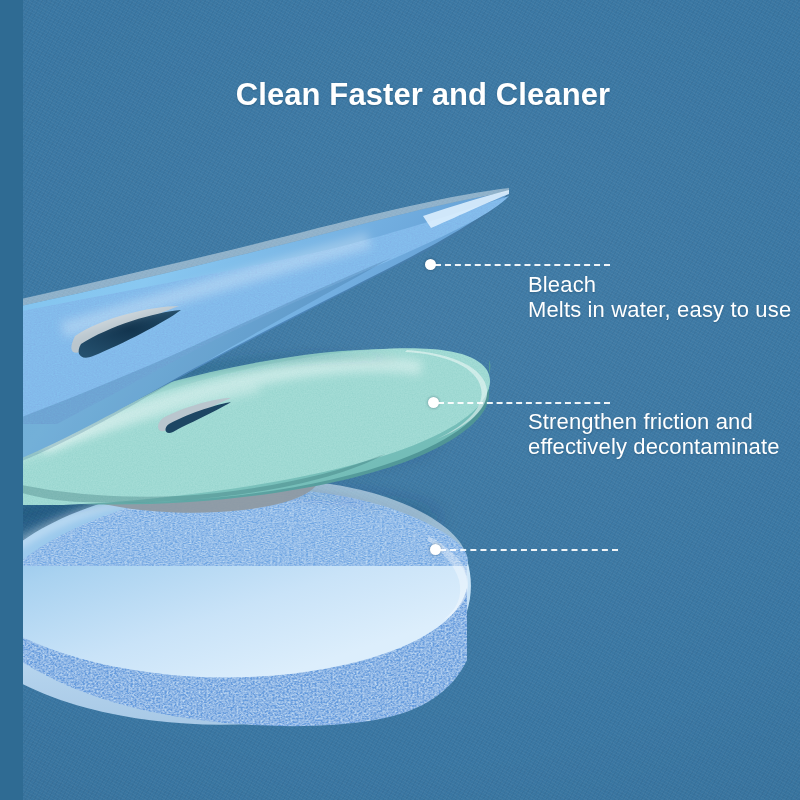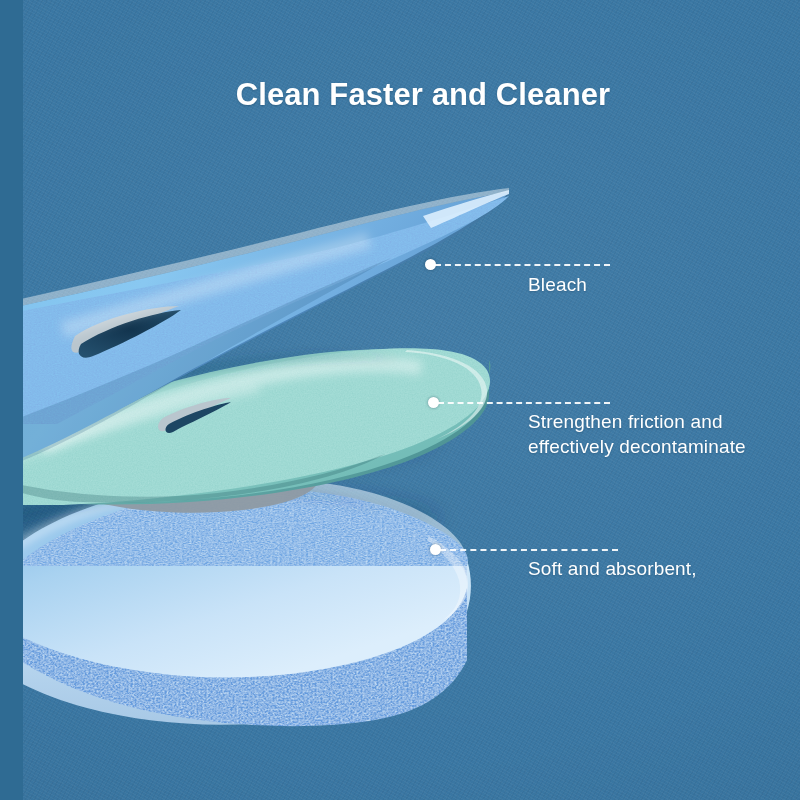--- a/index.html
+++ b/index.html
@@ -70,21 +70,21 @@
     box-shadow: 0 0 3px rgba(10,40,62,0.45);
   }
   .callout-line {
     position: absolute;
     height: 0;
     border-top: 2px dashed rgba(255,255,255,0.92);
   }
   .callout-text {
     position: absolute;
     color: #ffffff;
-    font-size: 19px;
+    font-size: 22px;
     line-height: 25px;
     font-weight: normal;
     letter-spacing: 0.15px;
     white-space: nowrap;
     text-shadow: 0 1px 2px rgba(14,48,71,0.28);
   }
   .callout-text .lbl {
     display: block;
   }
 </style>
@@ -315,33 +315,33 @@
     </g>
   </svg>
 
   <div id="title">Clean Faster and Cleaner</div>
 
   <div class="callout">
     <div class="callout-dot" style="left:402px; top:259px;"></div>
     <div class="callout-line" style="left:412px; top:264px; width:175px;"></div>
     <div class="callout-text" style="left:505px; top:272px;">
       <span class="lbl">Bleach</span>
+      <span class="lbl">Melts in water, easy to use</span>
     </div>
   </div>
 
   <div class="callout">
     <div class="callout-dot" style="left:405px; top:397px;"></div>
     <div class="callout-line" style="left:415px; top:402px; width:172px;"></div>
     <div class="callout-text" style="left:505px; top:409px;">
       <span class="lbl">Strengthen friction and</span>
       <span class="lbl">effectively decontaminate</span>
     </div>
   </div>
 
   <div class="callout">
     <div class="callout-dot" style="left:407px; top:544px;"></div>
     <div class="callout-line" style="left:417px; top:549px; width:178px;"></div>
     <div class="callout-text" style="left:505px; top:556px;">
-      <span class="lbl">Soft and absorbent,</span>
     </div>
   </div>
 
 </div>
 
 </body></html>

